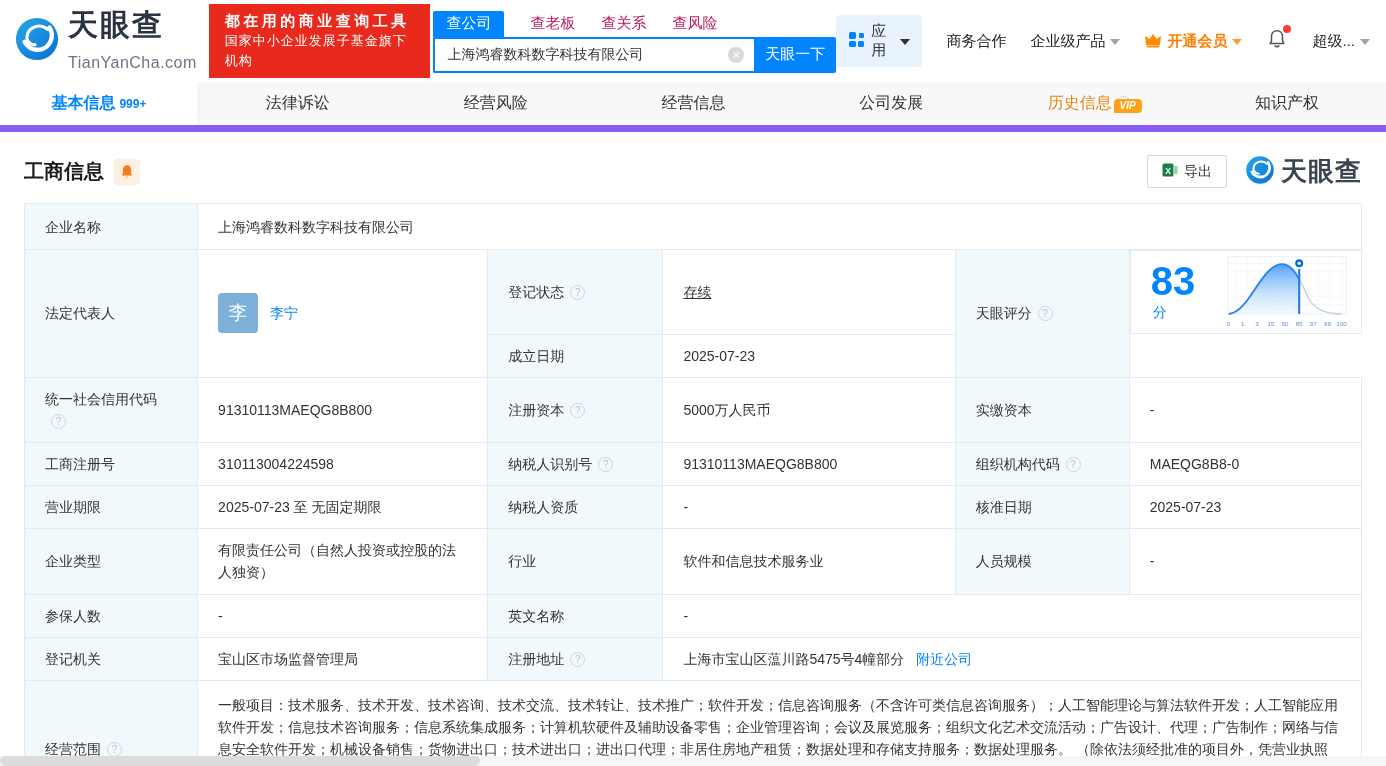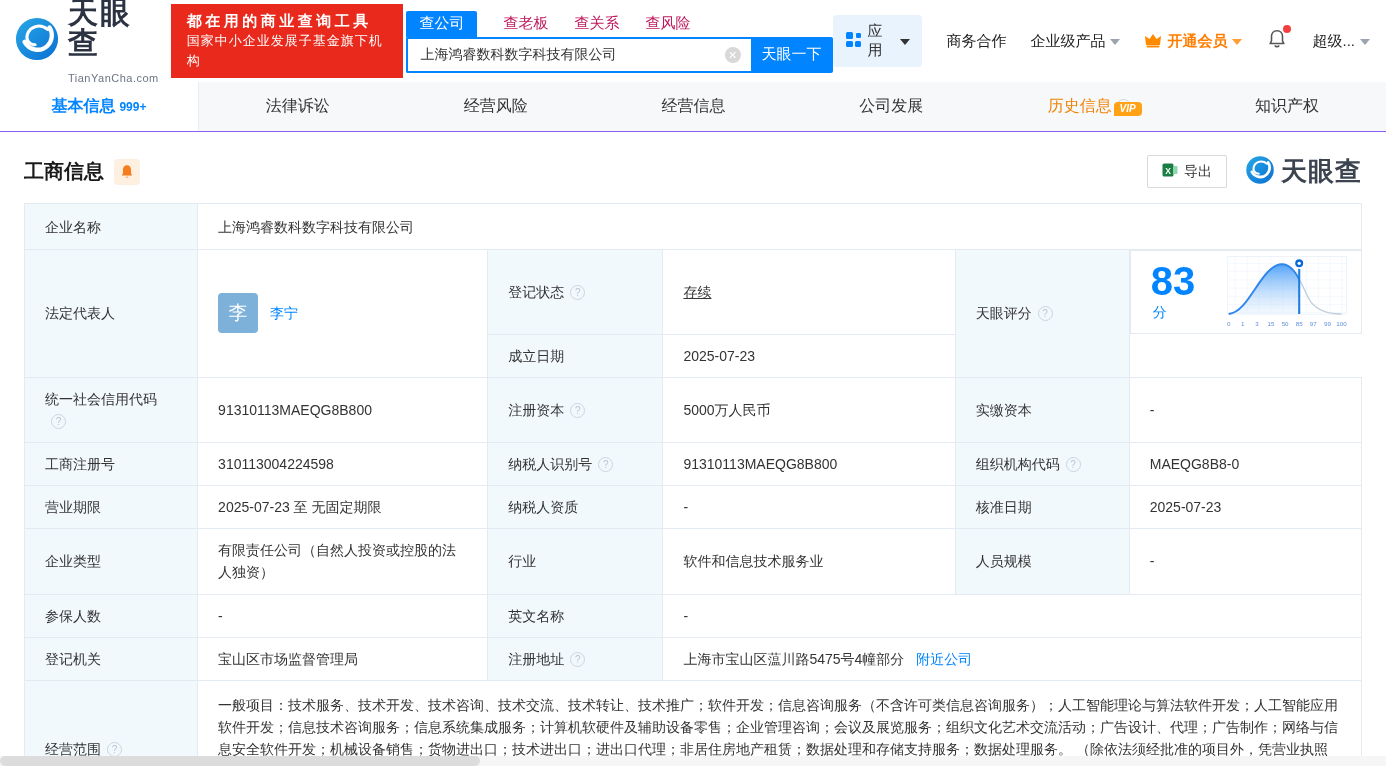--- a/index.html
+++ b/index.html
@@ -3,21 +3,21 @@
 <meta charset="utf-8">
 <style>
   * { box-sizing: border-box; margin: 0; padding: 0; }
   html,body { width:1386px; height:766px; overflow:hidden; background:#fff;
     font-family:"Liberation Sans","DejaVu Sans",sans-serif; color:#333; }
 
   
   .topbar { height:82px; display:flex; align-items:center; padding:0 16px 0 14px; background:#fff; }
   .logo { display:flex; align-items:center; gap:8px; }
   .logo-txt .cn { font-size:30px; font-weight:bold; color:#2b3342; letter-spacing:2px; line-height:30px;}
-  .logo-txt .en { font-size:11px; color:#6b7585; letter-spacing:.5px; margin-top:14px;}
+  .logo-txt .en { font-size:16px; color:#6b7585; letter-spacing:.5px; margin-top:14px;}
   .ribbon { margin-left:12px; background:#e8291c; color:#fff; padding:7px 16px; line-height:20px; }
   .ribbon .l1 { font-size:15px; font-weight:bold; letter-spacing:3.5px; }
   .ribbon .l2 { font-size:13px; letter-spacing:1px; }
   .search-block { margin-left:3px; width:446px; }
   .search-tabs { display:flex; align-items:flex-end; gap:26px; font-size:15px; height:27px; }
   .search-tab { color:#be185d; cursor:pointer; padding-bottom:4px; }
   .search-tab.active { background:#0084ff; color:#fff; padding:3px 13px 4px; border-radius:2px 2px 0 0; }
   .search-row { display:flex; height:36px; }
   .search-box { position:relative; flex:1; }
   .search-box input { width:100%; height:36px; border:2px solid #0084ff; border-right:none;
@@ -30,21 +30,21 @@
   .apps-btn { display:flex; align-items:center; gap:6px; background:#e9f3fd; border-radius:4px;
      padding:7px 12px; font-size:15px; color:#333; cursor:pointer; }
   .menu-item { display:flex; align-items:center; gap:5px; margin-left:24px; font-size:15px; color:#222; cursor:pointer; white-space:nowrap;}
   .menu-item.vip { color:#ff7e00; font-weight:bold; }
   .caret { width:0; height:0; border-left:5px solid transparent; border-right:5px solid transparent; border-top:6px solid #9aa3af; margin-top:2px;}
   .caret.orange { border-top-color:#ff9d33; }
   .bell-wrap { position:relative; margin-left:24px; cursor:pointer; }
   .red-dot { position:absolute; top:-3px; right:-3px; width:8px; height:8px; border-radius:50%; background:#f53f3f; }
 
   
-  .nav-tabs { display:flex; height:50px; background:#f7f8fa; border-bottom:1px solid #8b5cf6; }
+  .nav-tabs { display:flex; height:50px; background:#f7f8fa; border-bottom:7px solid #8b5cf6; }
   .nav-tab { flex:1; display:flex; align-items:center; justify-content:center; font-size:16px;
      color:#333; cursor:pointer; position:relative; }
   .nav-tab.active { background:#fff; color:#0084ff; font-weight:bold; border-right:1px solid #e9edf2; }
   .nav-tab .cnt { font-size:12px; color:#0084ff; margin-left:4px; font-weight:bold; }
   .nav-tab.history { color:#f08307; }
   .vip-badge { position:absolute; top:6px; right:-30px; background:#ffa216; color:#fff; font-size:10px;
      font-weight:bold; font-style:italic; padding:1px 6px 2px; border-radius:4px 4px 4px 0; }
   .nav-tab .tab-inner { position:relative; display:flex; align-items:center; }
 
   

